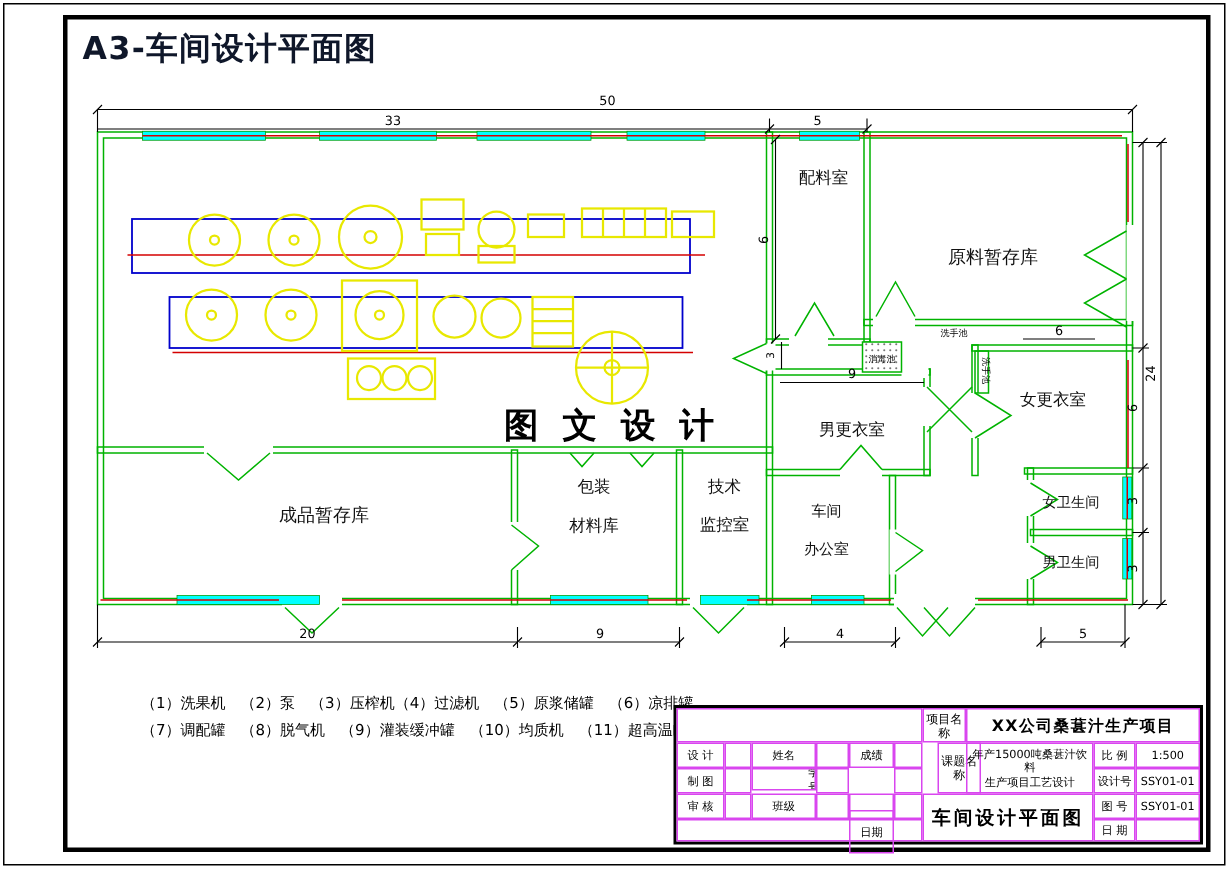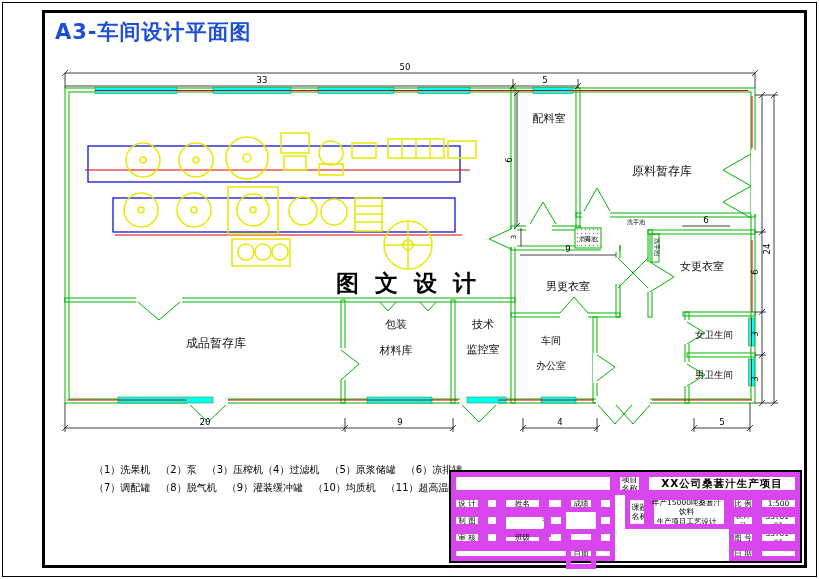--- a/index.html
+++ b/index.html
@@ -1,24 +1,24 @@
 <!DOCTYPE html>
 <html><head>
 <meta charset="utf-8">
 <style>
   html,body{margin:0;padding:0;}
   body{width:819px;height:579px;position:relative;background:#fff;
        font-family:"DejaVu Sans",sans-serif;overflow:hidden;color:#000;}
   .outer-border{position:absolute;left:2px;top:2px;width:813px;height:573px;border:1px solid #000;}
   .inner-frame{position:absolute;left:42px;top:10px;width:765px;height:558px;border:3px solid #000;box-sizing:border-box;}
-  .sheet-title{position:absolute;left:55px;top:18px;font-size:21px;font-weight:bold;color:#1d4ed8;letter-spacing:1px;}
+  .sheet-title{position:absolute;left:55px;top:18px;font-size:21px;font-weight:bold;color:#0f172a;letter-spacing:1px;}
   .plan-svg{position:absolute;left:0;top:0;}
   .legend{position:absolute;left:94px;top:461px;width:370px;font-size:10px;line-height:17.5px;white-space:nowrap;}
   .titleblock{position:absolute;left:449px;top:470px;width:353px;height:93px;border:2px solid #000;box-sizing:border-box;background:#fff;}
-  .tb-cell{position:absolute;border:5px solid #d946ef;box-sizing:border-box;display:flex;
+  .tb-cell{position:absolute;border:1px solid #d946ef;box-sizing:border-box;display:flex;
            align-items:center;justify-content:center;font-size:7.5px;text-align:center;overflow:hidden;}
   .tb-label4{font-size:8px;line-height:9px;width:29px;}
   .tb-project{font-size:10.5px;font-weight:bold;letter-spacing:1px;}
   .tb-topic{font-size:7.5px;line-height:9.5px;flex-direction:column;}
   .tb-drawtitle{font-size:12.5px;font-weight:bold;letter-spacing:2px;}
   svg text{font-family:"DejaVu Sans",sans-serif;}
 </style>
 </head>
 <body>
 
@@ -260,39 +260,40 @@
 
   <div class="tb-cell" style="left:0;top:23px;width:32px;height:17px;">设 计</div>
   <div class="tb-cell" style="left:32px;top:23px;width:18px;height:17px;"></div>
   <div class="tb-cell" style="left:50px;top:23px;width:43px;height:17px;font-family:Liberation Mono, monospace;">姓名</div>
   <div class="tb-cell" style="left:93px;top:23px;width:22px;height:17px;"></div>
   <div class="tb-cell" style="left:115px;top:23px;width:30px;height:17px;">成绩</div>
   <div class="tb-cell" style="left:145px;top:23px;width:19px;height:17px;"></div>
 
   <div class="tb-cell" style="left:0;top:40px;width:32px;height:17px;">制 图</div>
   <div class="tb-cell" style="left:32px;top:40px;width:18px;height:17px;"></div>
-  <div class="tb-cell" style="left:50px;top:40px;width:43px;height:25px;padding-left:40px;">学号</div>
+  <div class="tb-cell" style="left:50px;top:40px;width:43px;height:15px;padding-left:40px;">学号</div>
   <div class="tb-cell" style="left:93px;top:40px;width:22px;height:17px;"></div>
   <div class="tb-cell" style="left:115px;top:40px;width:30px;height:29px;margin-top:28px;">日期</div>
   <div class="tb-cell" style="left:145px;top:40px;width:19px;height:17px;"></div>
 
   <div class="tb-cell" style="left:0;top:57px;width:32px;height:17px;">审 核</div>
   <div class="tb-cell" style="left:32px;top:57px;width:18px;height:17px;"></div>
   <div class="tb-cell" style="left:50px;top:57px;width:43px;height:17px;">班级</div>
   <div class="tb-cell" style="left:93px;top:57px;width:22px;height:17px;"></div>
   <div class="tb-cell" style="left:115px;top:57px;width:30px;height:17px;"></div>
   <div class="tb-cell" style="left:145px;top:57px;width:19px;height:17px;"></div>
 
   <div class="tb-cell" style="left:0;top:74px;width:164px;height:15px;"></div>
 
   <div class="tb-cell tb-label4" style="left:164px;top:23px;height:34px;margin-left:10px;">课题名称</div>
   <div class="tb-cell tb-topic" style="left:193px;top:23px;width:85px;height:34px;">
     <div>年产15000吨桑葚汁饮料</div>
     <div>生产项目工艺设计</div>
   </div>
+  <div class="tb-cell tb-drawtitle" style="left:164px;top:57px;width:114px;height:32px;">车间设计平面图</div>
 
   <div class="tb-cell" style="left:278px;top:23px;width:28px;height:17px;">比 例</div>
   <div class="tb-cell" style="left:306px;top:23px;width:43px;height:17px;">1:500</div>
   <div class="tb-cell" style="left:278px;top:40px;width:28px;height:17px;">设计号</div>
   <div class="tb-cell" style="left:306px;top:40px;width:43px;height:17px;">SSY01-01</div>
   <div class="tb-cell" style="left:278px;top:57px;width:28px;height:17px;">图 号</div>
   <div class="tb-cell" style="left:306px;top:57px;width:43px;height:17px;">SSY01-01</div>
   <div class="tb-cell" style="left:278px;top:74px;width:28px;height:15px;">日 期</div>
   <div class="tb-cell" style="left:306px;top:74px;width:43px;height:15px;"></div>
 </div>

